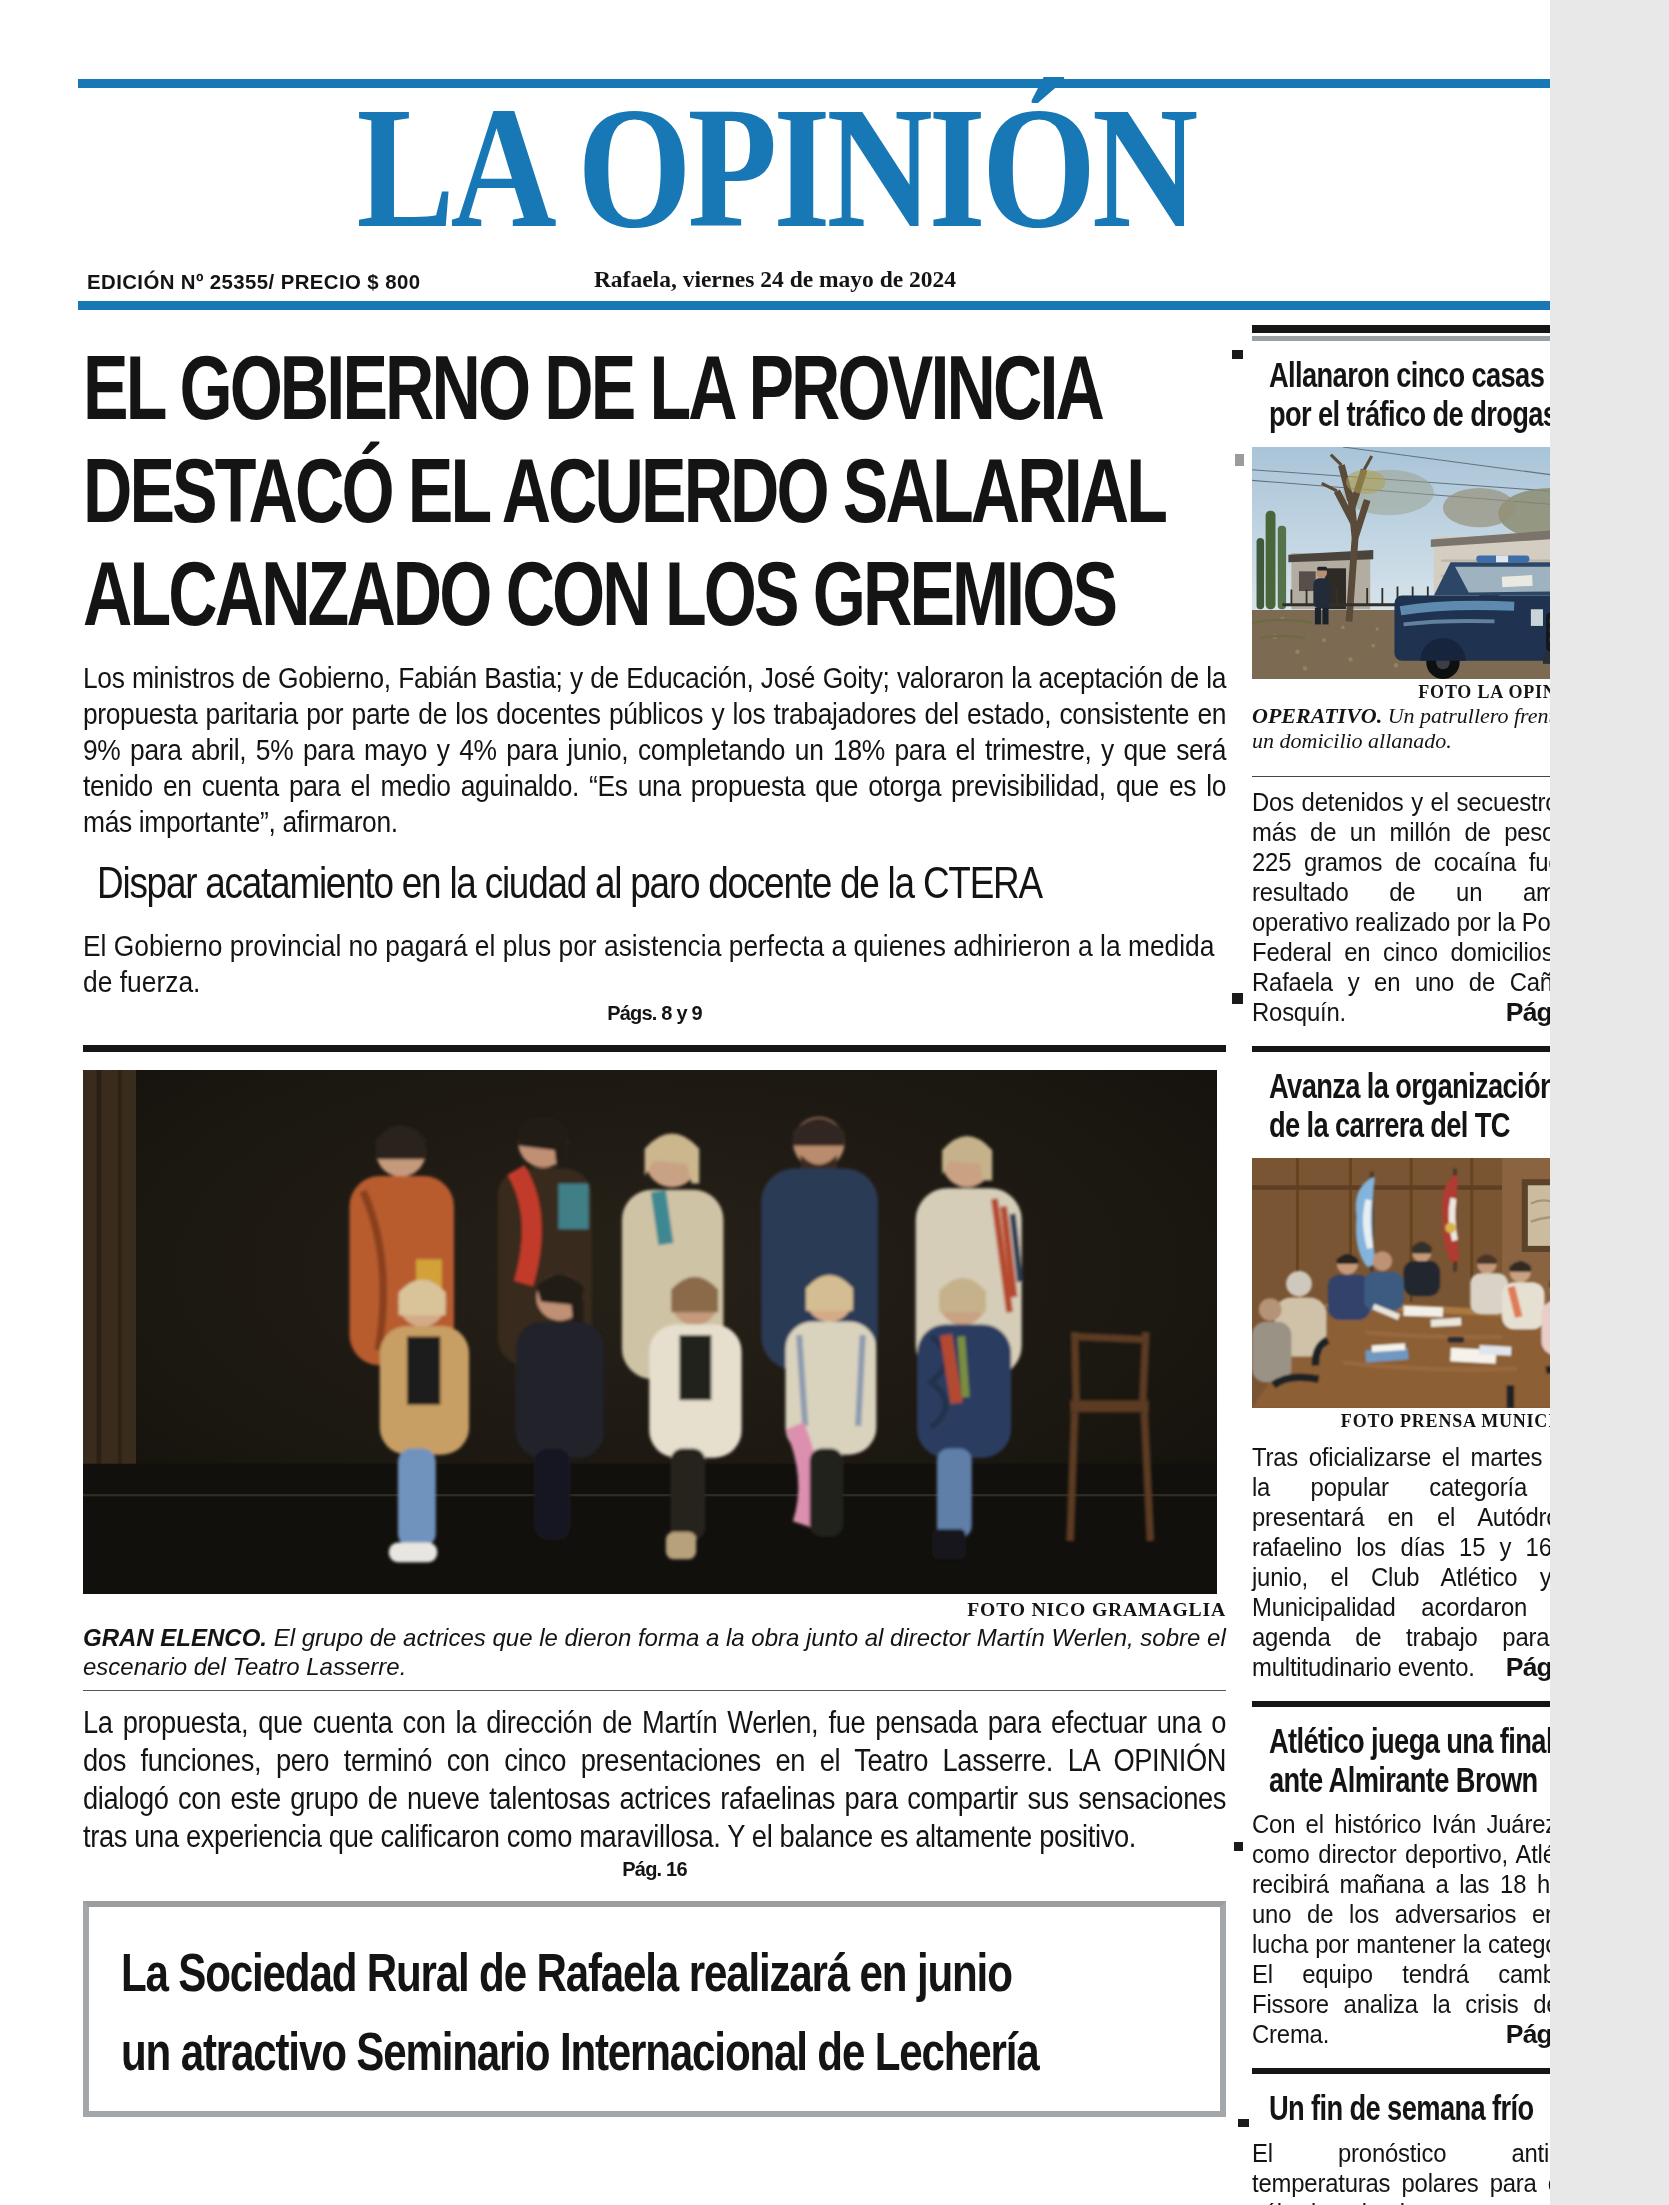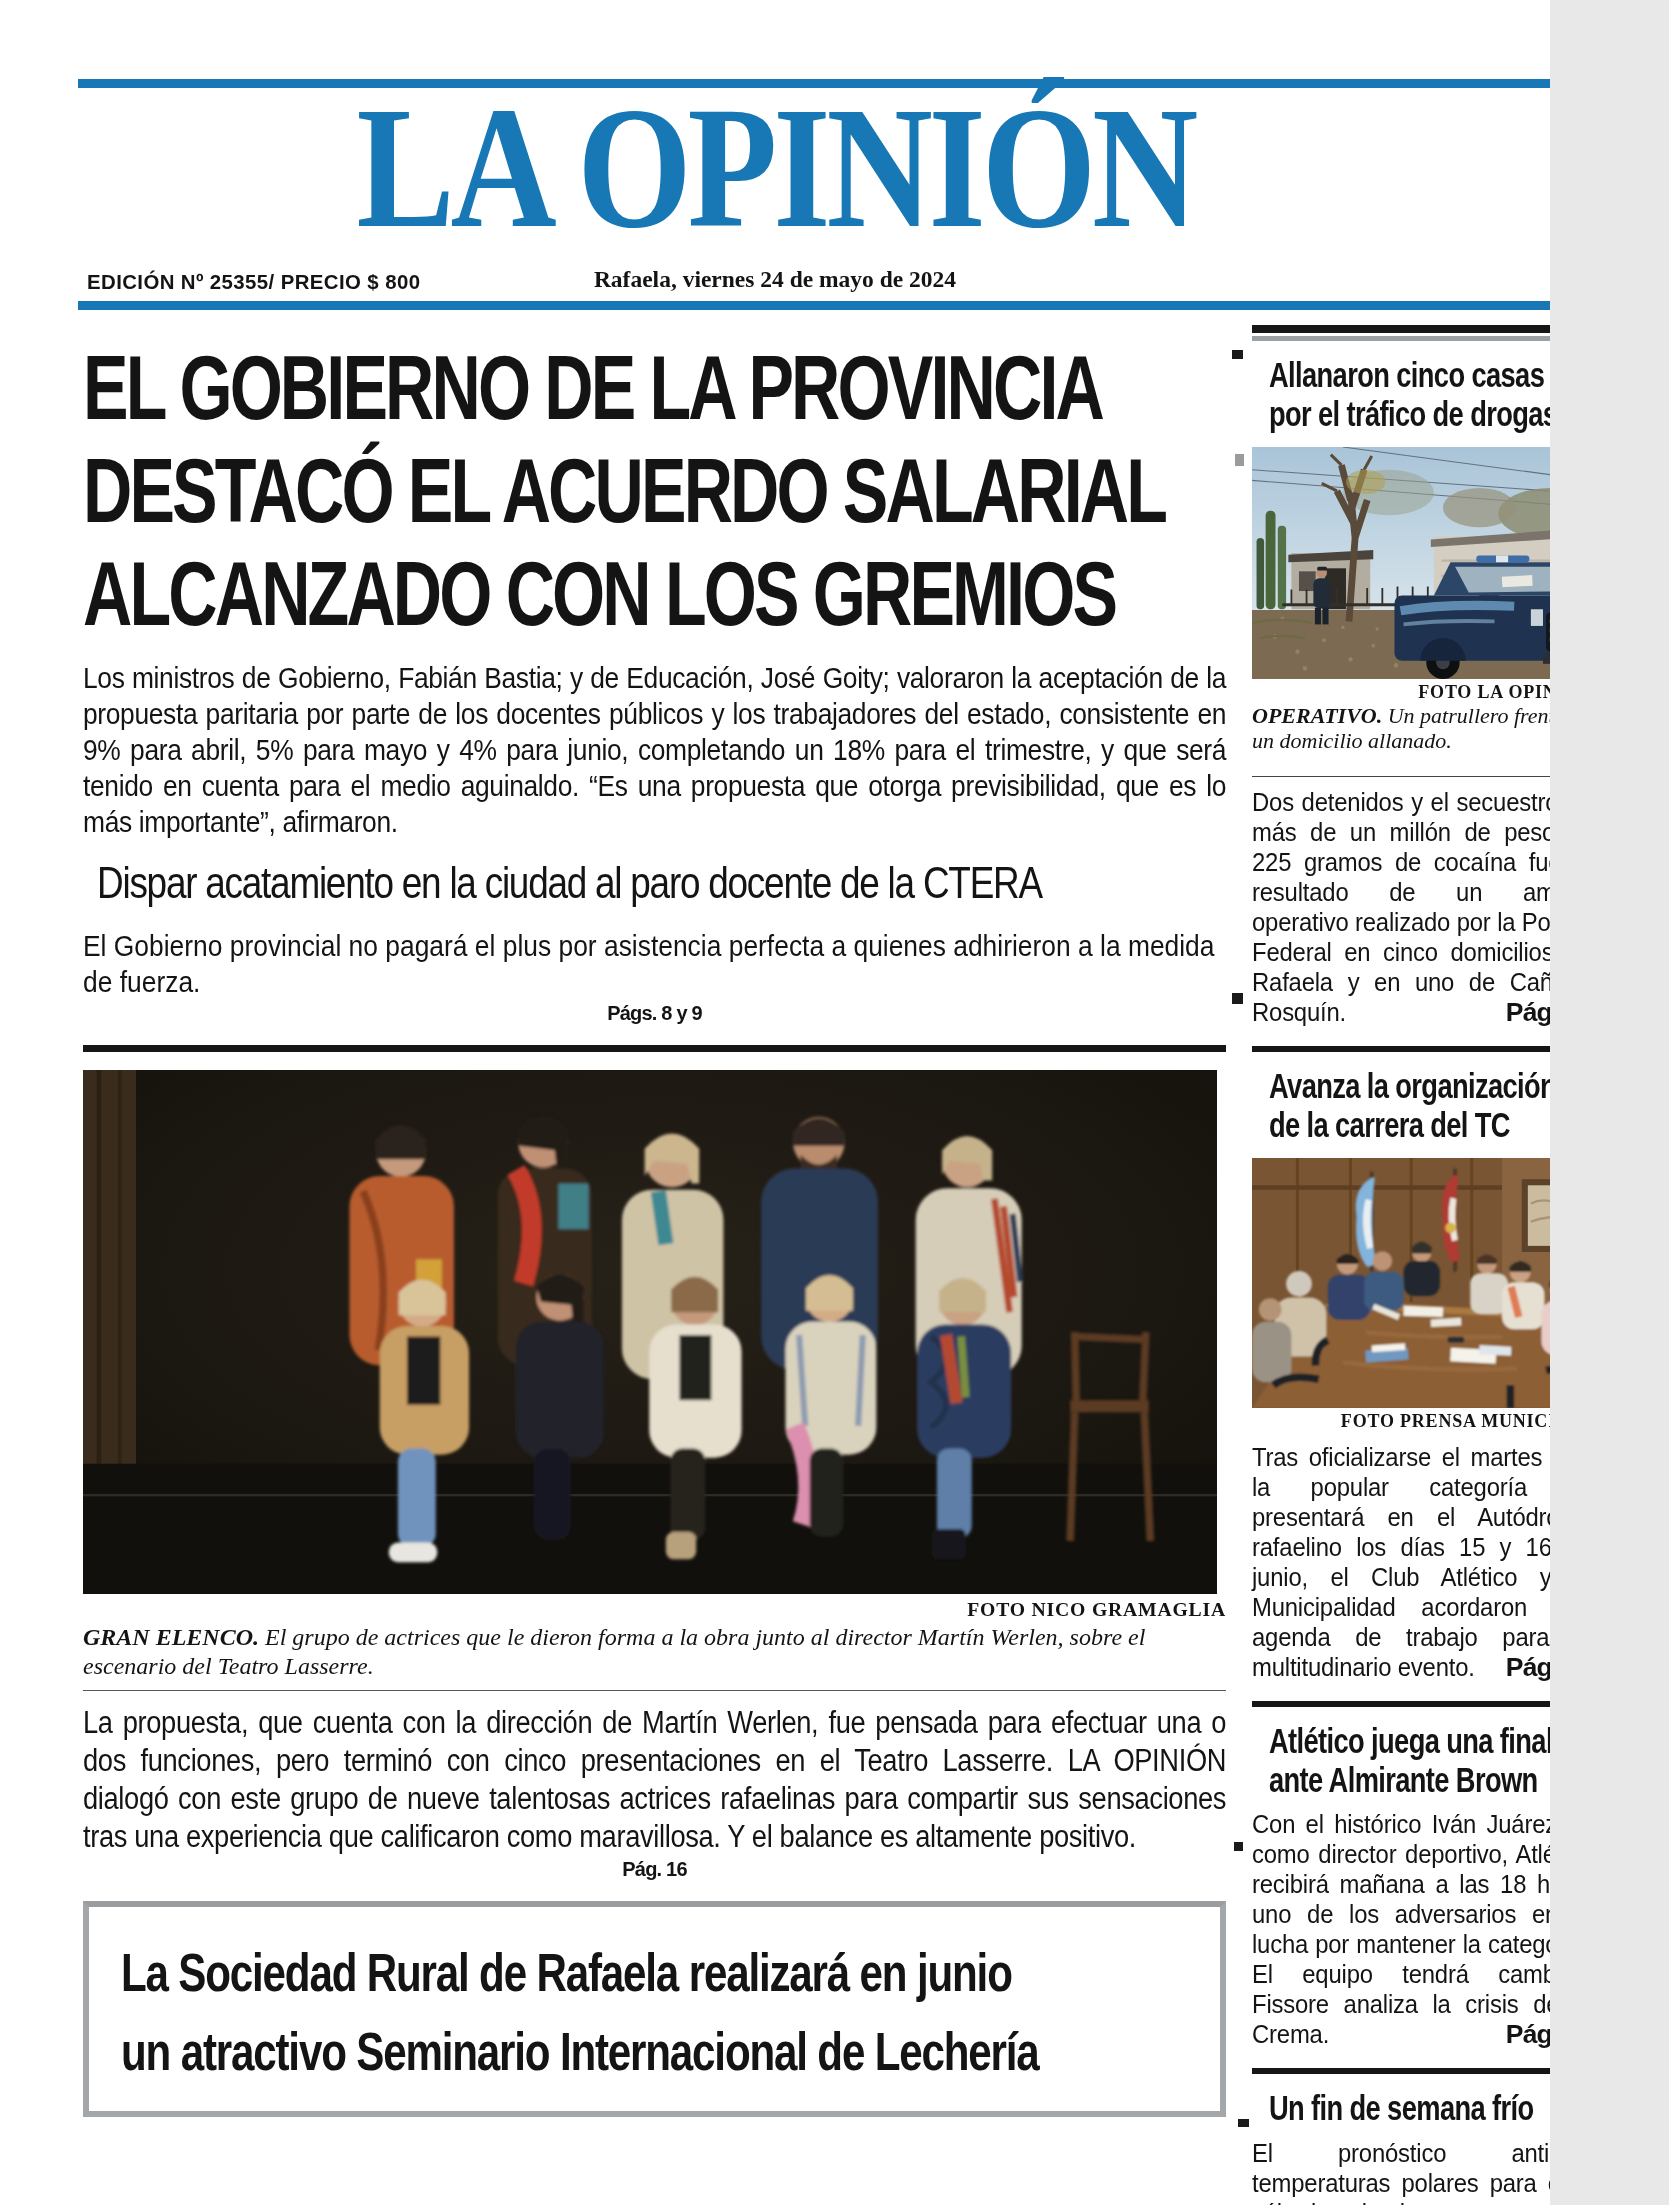--- a/index.html
+++ b/index.html
@@ -32,21 +32,21 @@
   .subhead .cx{transform:scaleX(.82);}
   .subdeck{margin-top:21px;font-size:30px;line-height:36px;}
   .pageref{text-align:center;font-weight:bold;font-size:20px;letter-spacing:-0.8px;margin-top:2px;}
   .blackrule{height:6.8px;background:#161616;margin-top:19.7px;}
   .marras{margin-top:15px;font-weight:bold;font-size:61px;line-height:70px;letter-spacing:-1.5px;}
   .marras .cx{transform:scaleX(.66);}
   .photo{position:relative;margin-top:18px;background:#111;}
   .photo svg{display:block;width:100%;height:100%;}
   .credit{margin-top:4.5px;text-align:right;font-family:"Liberation Serif",serif;font-weight:bold;
           font-size:19.7px;letter-spacing:0.8px;}
-  .caption{margin-top:1.5px;font-family:Liberation Serif, serif;font-size:24px;line-height:29px;
+  .caption{margin-top:1.5px;font-family:Liberation Sans, sans-serif;font-size:24px;line-height:29px;
            border-bottom:1.5px solid #555;padding-bottom:9px;}
   .caption .kick{font-weight:bold;font-style:italic;}
   .caption .ctxt{font-style:italic;}
   .body-lg{margin-top:13.6px;font-size:31px;line-height:38px;text-align:justify;letter-spacing:-0.4px;}
   
   .ruralbox{margin-top:19.7px;border:6.8px solid #a4a7aa;border-top-color:#9a9da0;padding:26px 32px 19.7px 32px;}
   .rural-hl{font-weight:bold;font-size:54px;line-height:79px;letter-spacing:-1.5px;}
   .rural-hl .cx{transform:scaleX(.78);}
   
   .dblrule{height:16.6px;background:linear-gradient(#161616 0 7.6px,#fff 7.6px 11.4px,#9aa0a4 11.4px 16px,#fff 16px 16.6px);}

